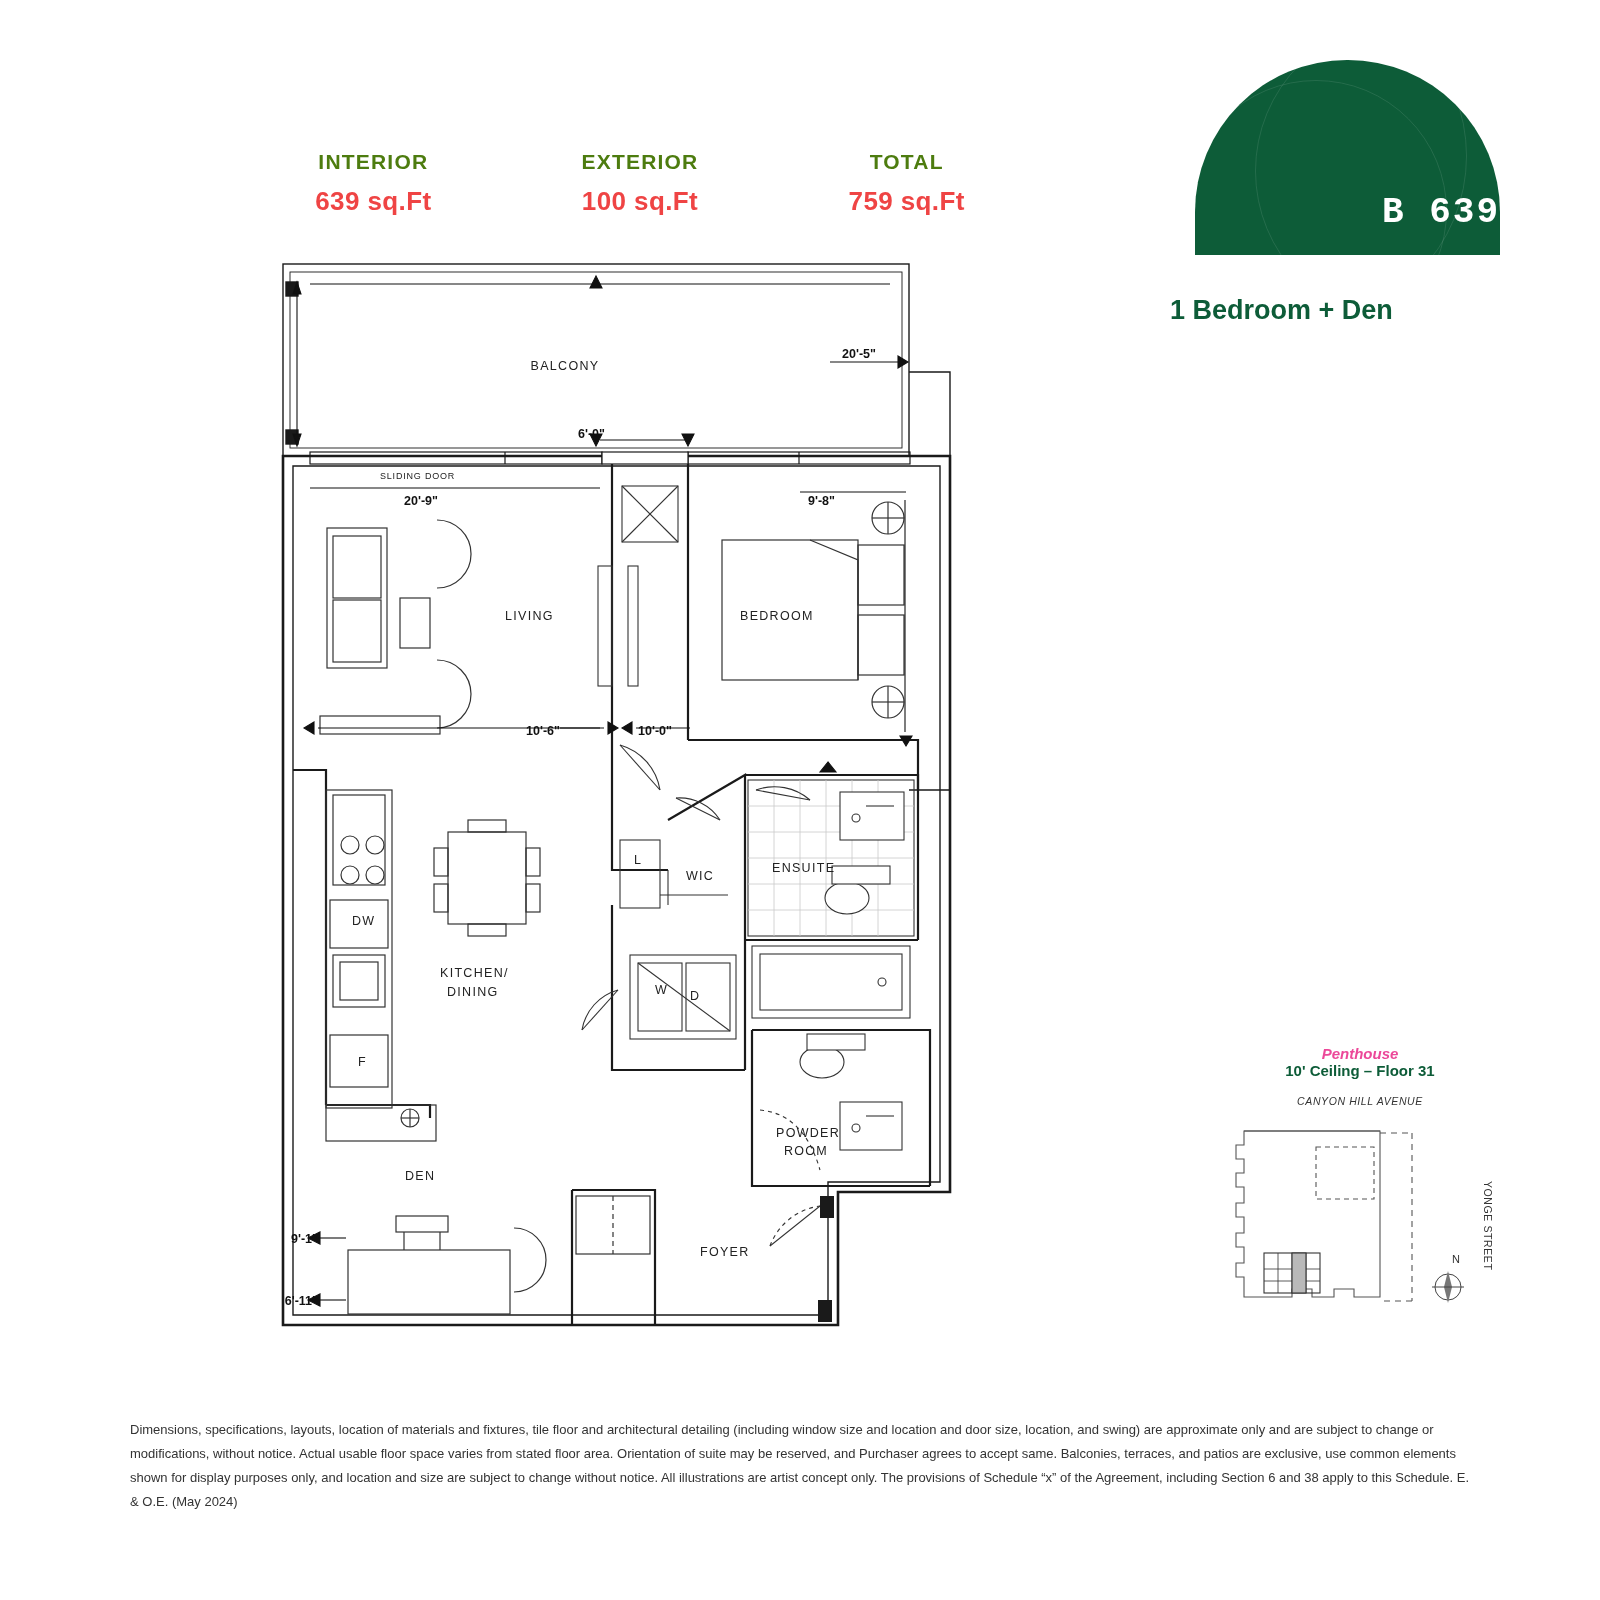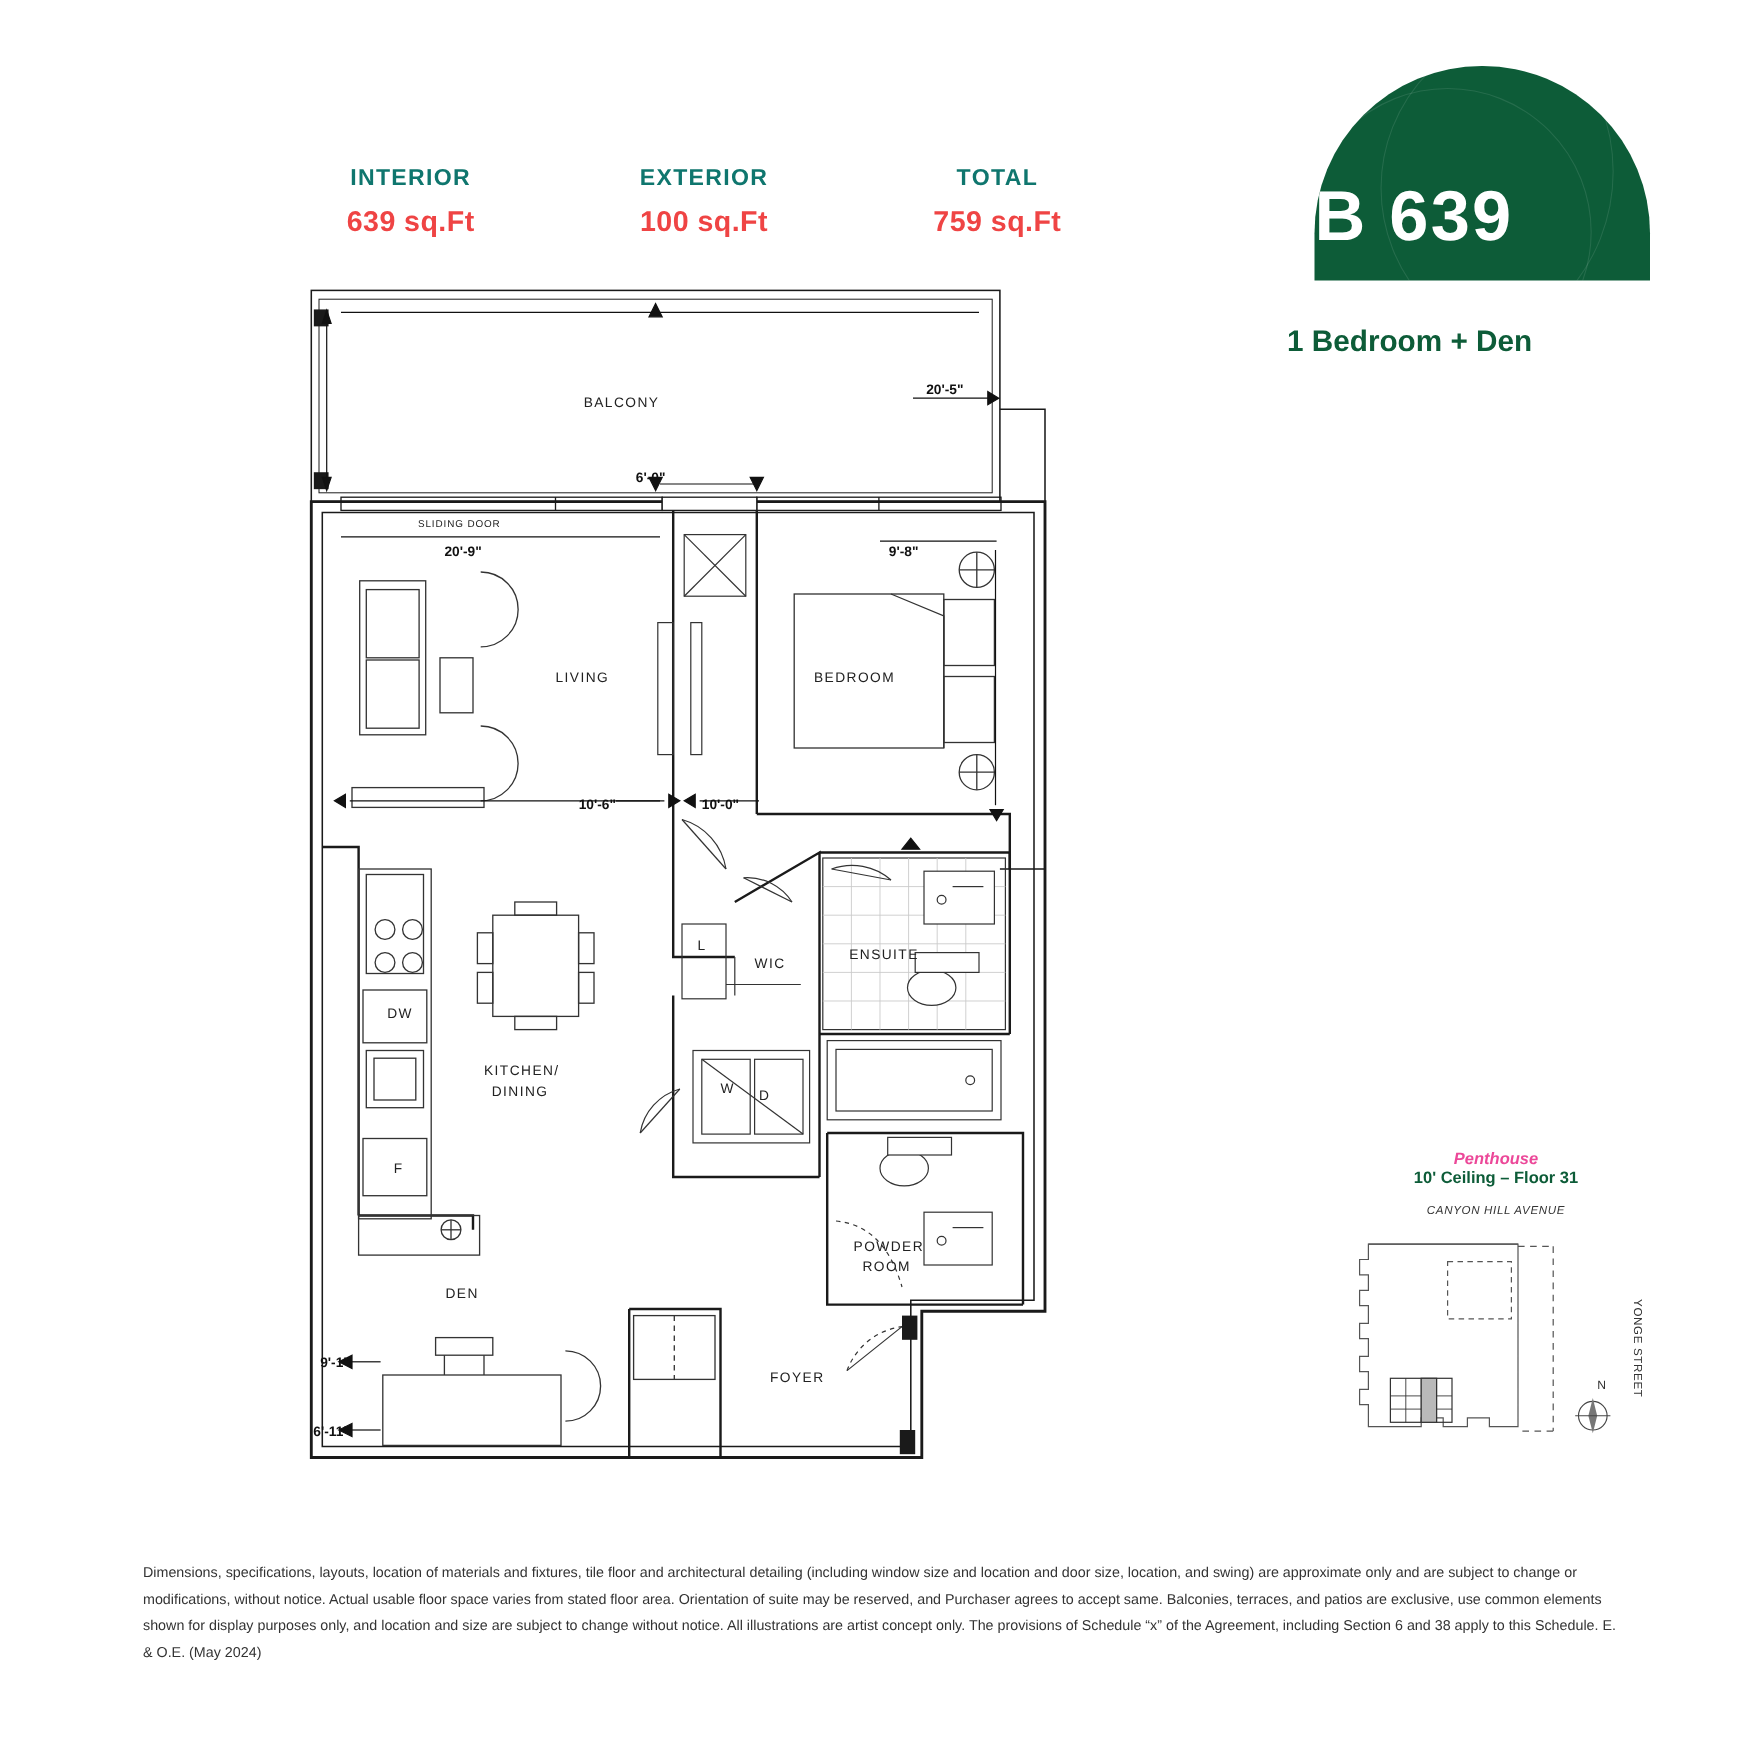--- a/index.html
+++ b/index.html
@@ -5,35 +5,35 @@
   html,body{margin:0;padding:0;}
   body{
     width:1600px;height:1600px;background:#ffffff;
     font-family:"Liberation Sans", sans-serif;
     color:#1a1a1a;position:relative;overflow:hidden;
   }
   .stat-row{position:absolute;left:240px;top:150px;width:800px;display:flex;}
   .stat{width:270px;text-align:center;}
   .stat .lbl{font-size:21px;font-weight:bold;letter-spacing:1.2px;}
   .stat .val{font-size:26px;font-weight:bold;margin-top:12px;letter-spacing:.4px;}
-  .pink{color:#0f766e;}
+  .pink{color:#4d7c0f;}
   .green{color:#ef4444;}
 
   
   .badge{
     position:absolute;left:1195px;top:60px;width:305px;height:195px;
     background:#0d5c38;border-radius:152px 152px 0 0;overflow:hidden;
   }
   .badge .ring{position:absolute;border:1px solid rgba(255,255,255,.10);border-radius:50%;}
   .badge .r1{width:330px;height:330px;left:-60px;top:-70px;}
   .badge .r2{width:300px;height:300px;left:60px;top:-40px;}
   .badge .r3{width:260px;height:260px;left:-10px;top:20px;}
   .badge-text{
-    position:absolute;width:100%;bottom:22px;text-align:left;
-    color:#fff;font-size:64px;font-weight:bold;letter-spacing:2px;
+    position:absolute;width:100%;bottom:22px;text-align:right;
+    color:#fff;font-size:36px;font-weight:bold;letter-spacing:2px;font-family:Liberation Mono, monospace;
   }
   .suite-type{
     position:absolute;left:1170px;top:295px;width:360px;text-align:left;
     font-size:27px;font-weight:bold;color:#0d5c38;
   }
 
   
   .keyplan{position:absolute;left:1230px;top:1045px;width:260px;}
   .kp-t1{font-size:15px;font-weight:bold;color:#ec4899;text-align:center;font-style:italic;}
   .kp-t2{font-size:15px;font-weight:bold;color:#0d5c38;text-align:center;margin-top:0;}

